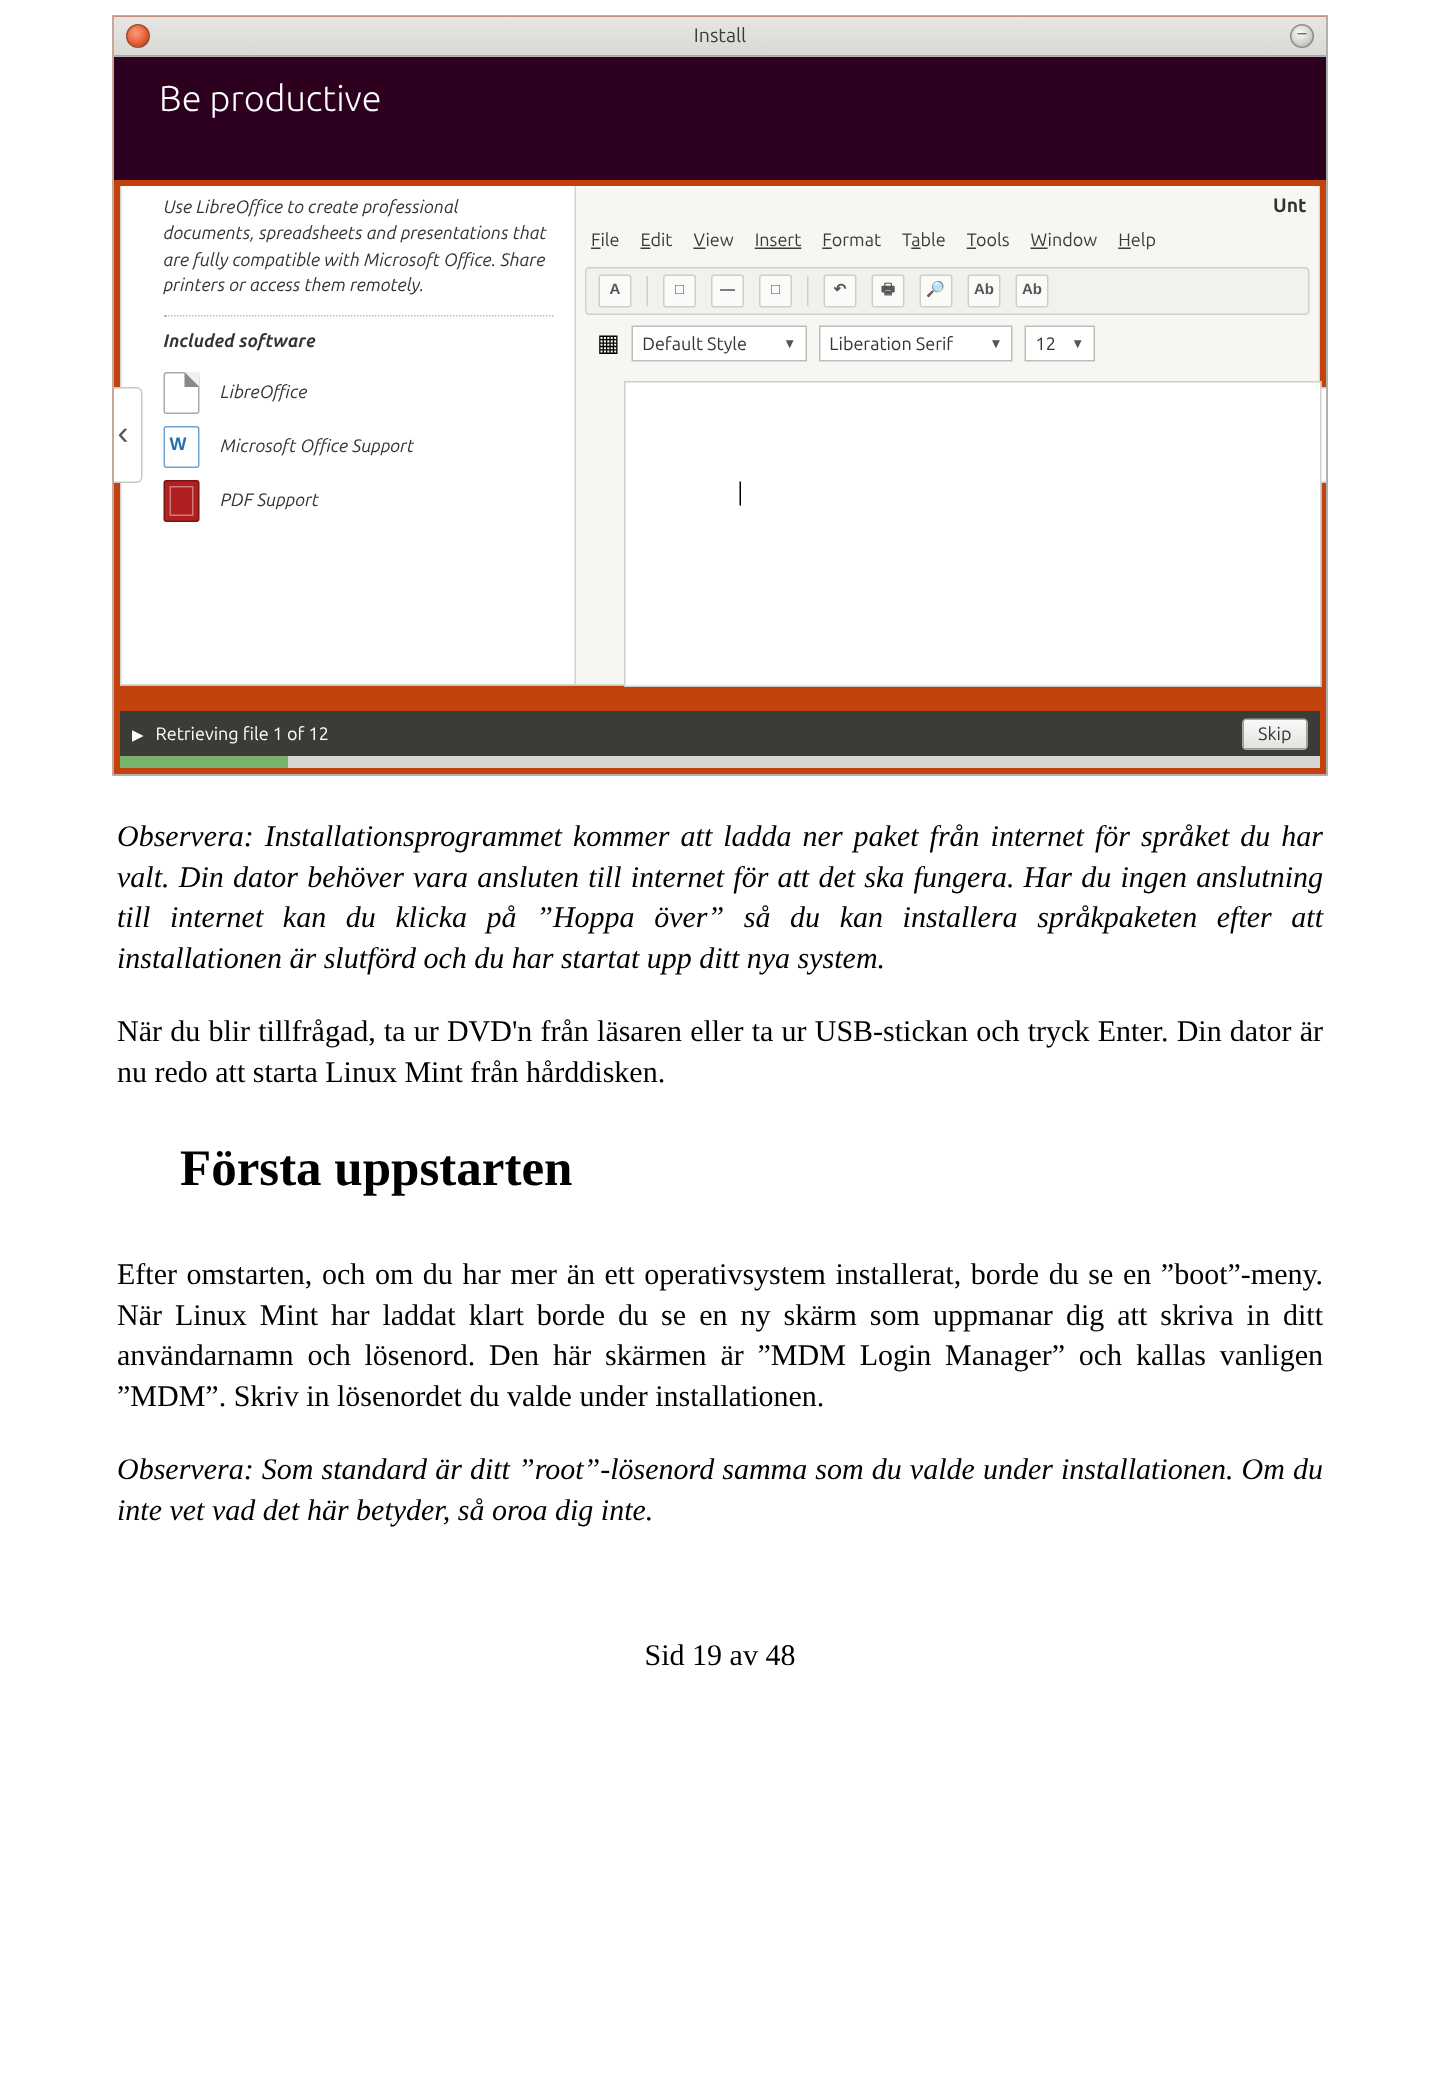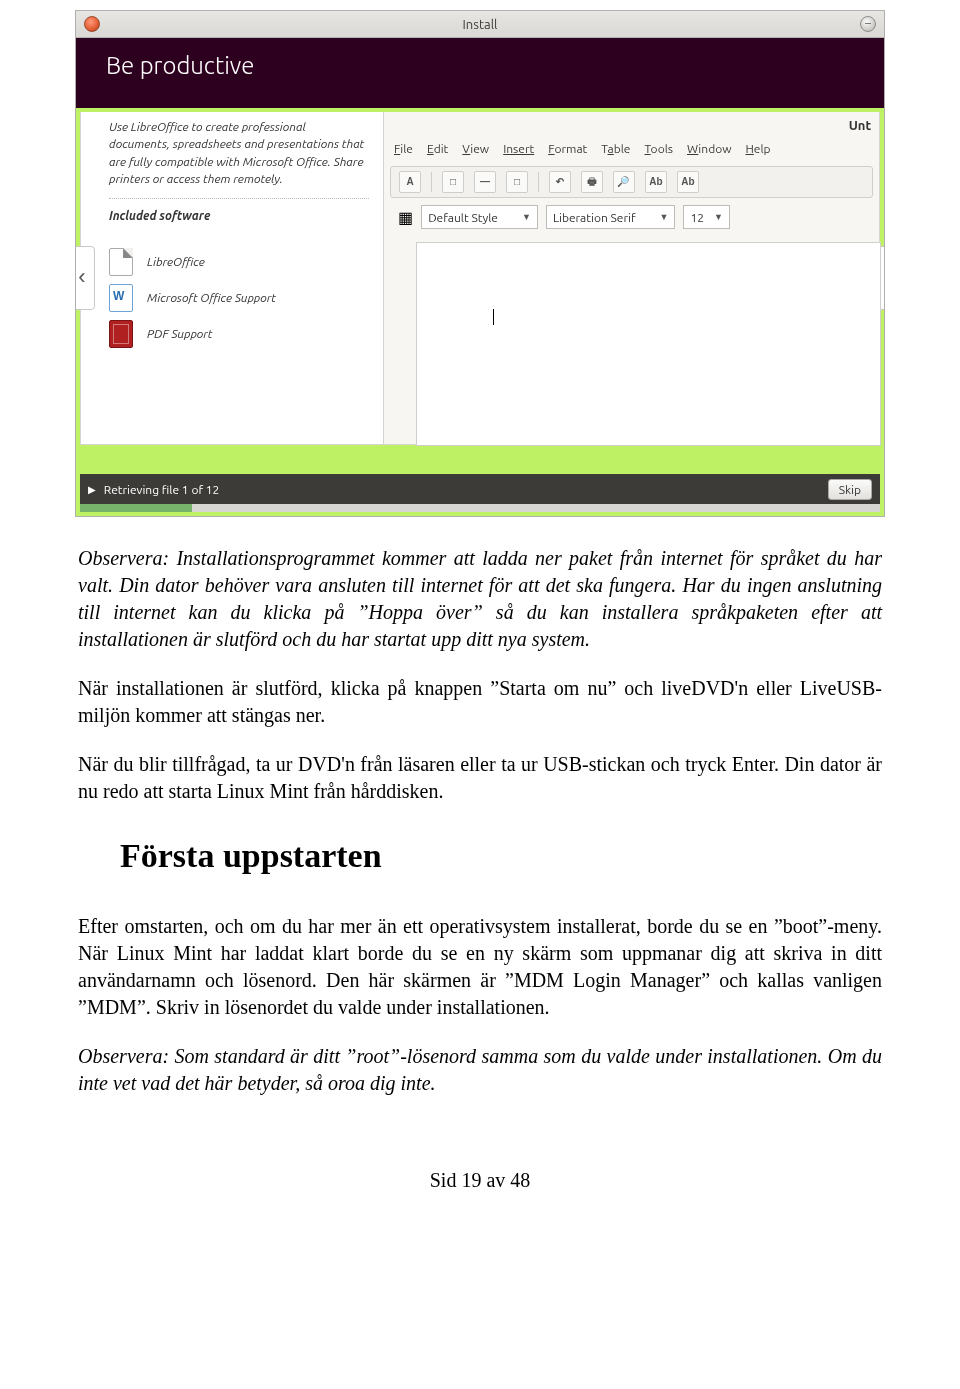--- a/index.html
+++ b/index.html
@@ -1,29 +1,29 @@
 <!DOCTYPE html>
 <html><head>
 <meta charset="utf-8">
 <style>
   html,body{margin:0;padding:0;background:#fff;font-family:"Liberation Serif","Times New Roman",serif;color:#000;}
   .page{width:960px;margin:0 auto;padding:0;}
   .shot-wrap{padding:10px 75px 0 75px;}
-  .shot{border:1px solid #b0b0b0;background:#bef264;position:relative;height:505px;overflow:hidden;}
+  .shot{border:1px solid #b0b0b0;background:#c2410c;position:relative;height:505px;overflow:hidden;}
   .titlebar{height:26px;background:linear-gradient(#e7e6e3,#d9d8d5);border-bottom:1px solid #b5b4b1;position:relative;font-family:Ubuntu,Arial,sans-serif;font-size:13px;color:#3c3b37;text-align:center;line-height:26px;}
   .titlebar .close{position:absolute;left:8px;top:5px;width:14px;height:14px;border-radius:50%;background:radial-gradient(circle at 40% 35%,#ff9a7a,#e25c32 60%,#8f3418);border:1px solid #9a4a2f;}
   .titlebar .min{position:absolute;right:8px;top:5px;width:14px;height:14px;border-radius:50%;background:radial-gradient(circle at 40% 35%,#fafafa,#d0cfcb 60%,#a8a7a3);border:1px solid #8e8d89;font-size:12px;line-height:12px;text-align:center;color:#555;}
-  .hero{background:#2c001e;height:56px;color:#fff;font-family:Ubuntu,Arial,sans-serif;font-size:24px;font-weight:300;padding:14px 0 0 30px;}
+  .hero{background:#2c001e;height:56px;color:#fff;font-family:Ubuntu,Arial,sans-serif;font-size:24px;font-weight:300;padding:14px 0 12px 30px;}
   .slide-area{background:#fff;margin:4px;height:332px;position:relative;border:1px solid #d6d5d2;border-top:none;}
   .nav-left,.nav-right{position:absolute;top:50%;transform:translateY(-50%);width:24px;height:62px;background:#fff;border:1px solid #c9c8c4;border-radius:4px;font-size:22px;line-height:60px;text-align:center;color:#555;font-family:Arial,sans-serif;}
   .nav-left{left:-12px;}
   .nav-right{right:-12px;}
   .left-panel{position:absolute;left:28px;top:6px;width:260px;font-family:Ubuntu,Arial,sans-serif;font-size:12px;color:#333;line-height:1.45;font-style:italic;}
   .left-panel .divider{border-top:1px dotted #bcbbb7;margin:10px 0 8px 0;}
-  .left-panel .sub{font-weight:bold;color:#333;margin-bottom:20px;font-size:12px;}
+  .left-panel .sub{font-weight:bold;color:#333;margin-bottom:8px;font-size:12px;}
   .sw-item{display:flex;align-items:center;gap:14px;padding:4px 0;}
   .sw-icon{width:22px;height:26px;border:1px solid #aaa;border-radius:2px;background:#fff;position:relative;flex:0 0 22px;}
   .sw-icon.word{border-color:#6fa3d6;}
   .sw-icon.word::after{content:"W";position:absolute;left:3px;top:4px;font:bold 12px Arial;color:#2a6db0;}
   .sw-icon.pdf{background:#b02020;border-color:#7a1414;}
   .sw-icon.pdf::after{content:"";position:absolute;inset:3px;border:1px solid rgba(255,255,255,.4);}
   .sw-icon.lo::before{content:"";position:absolute;right:-1px;top:-1px;border-top:10px solid #f2f1f0;border-left:10px solid #888;}
   .right-panel{position:absolute;left:302px;right:0;top:0;bottom:0;background:#f7f6f3;border-left:1px solid #d4d3cf;}
   .doc-title{position:absolute;right:8px;top:6px;font:bold 13px Ubuntu,Arial,sans-serif;color:#333;}
   .menu{position:absolute;left:10px;top:30px;font:12px Ubuntu,Arial,sans-serif;color:#3c3b37;display:flex;gap:14px;}
@@ -145,21 +145,20 @@
         <div class="pb-bar">
           <div class="pb-fill"></div>
         </div>
       </div>
 
     </div>
   </div>
 
   <div class="doc">
     <p class="italic">Observera: Installationsprogrammet kommer att ladda ner paket från internet för språket du har valt. Din dator behöver vara ansluten till internet för att det ska fungera. Har du ingen anslutning till internet kan du klicka på ”Hoppa över” så du kan installera språkpaketen efter att installationen är slutförd och du har startat upp ditt nya system.</p>
-    <p>När installationen är slutförd, klicka på knappen ”Starta om nu” och liveDVD'n eller LiveUSB-miljön kommer att stängas ner.</p>
     <p>När du blir tillfrågad, ta ur DVD'n från läsaren eller ta ur USB-stickan och tryck Enter. Din dator är nu redo att starta Linux Mint från hårddisken.</p>
     <h2>Första uppstarten</h2>
     <p>Efter omstarten, och om du har mer än ett operativsystem installerat, borde du se en ”boot”-meny. När Linux Mint har laddat klart borde du se en ny skärm som uppmanar dig att skriva in ditt användarnamn och lösenord. Den här skärmen är ”MDM Login Manager” och kallas vanligen ”MDM”. Skriv in lösenordet du valde under installationen.</p>
     <p class="italic">Observera: Som standard är ditt ”root”-lösenord samma som du valde under installationen. Om du inte vet vad det här betyder, så oroa dig inte.</p>
   </div>
 
   <div class="footer">Sid 19 av 48</div>
 </div>
 
 </body></html>

